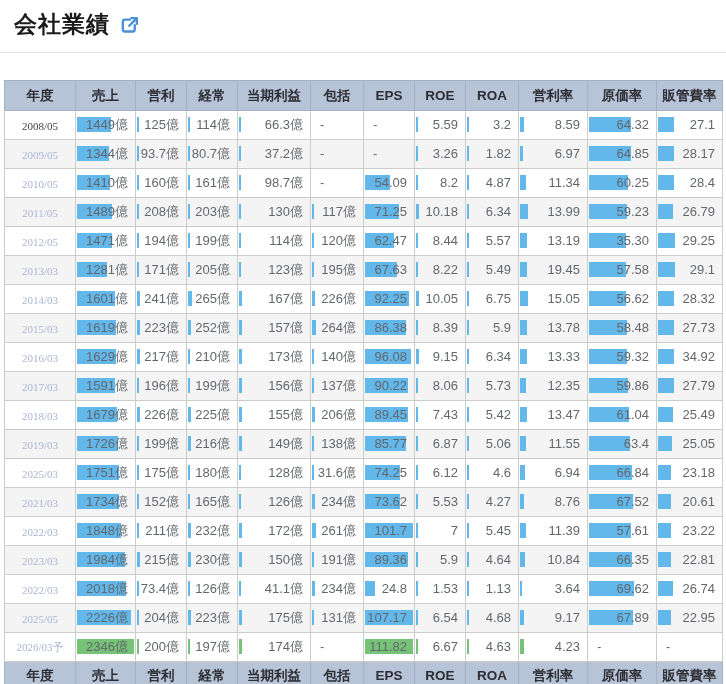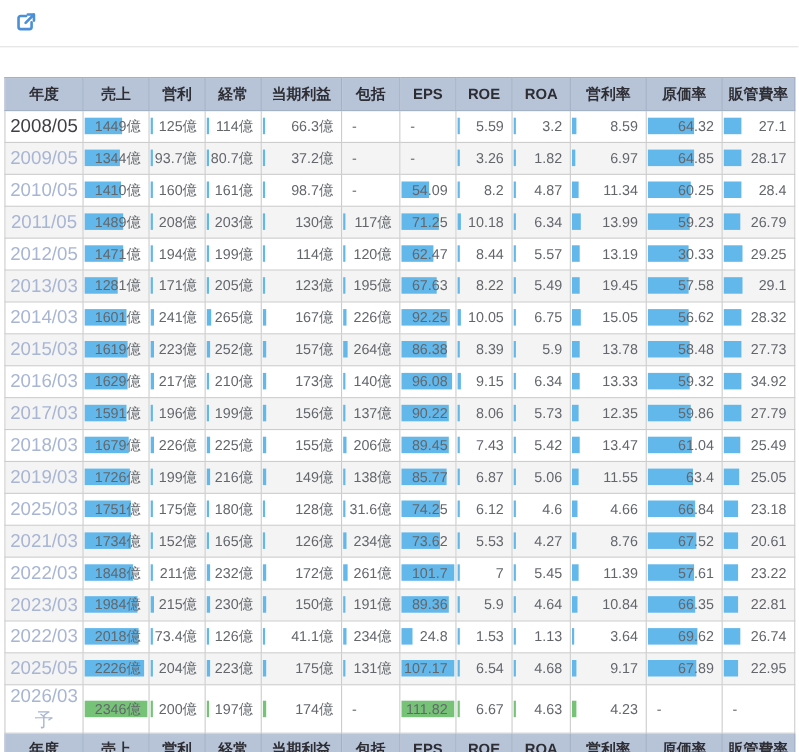--- a/index.html
+++ b/index.html
@@ -7,33 +7,34 @@
   .page{width:726px;}
   .title-row{display:flex;align-items:center;gap:10px;padding:9px 0 12px 14px;border-bottom:1px solid #e2e2e2;}
   .page-title{font-size:23px;font-weight:bold;color:#1a1a1a;margin:0;letter-spacing:1px;}
   .ext-icon{display:inline-flex;margin-top:2px;cursor:pointer;}
   table{border-collapse:collapse;table-layout:fixed;width:718px;margin:27px 0 0 4px;font-size:13px;}
   th{background:#b7c4d8;color:#2d2d33;font-weight:bold;font-size:13.5px;border:1px solid #a3b1c6;padding:0;height:29px;text-align:center;}
   tfoot th{height:27px;}
   td{border:1px solid #cccccc;padding:0;height:28px;overflow:hidden;}
   tr.alt td{background:#f4f4f4;}
   td.year{text-align:center;}
-  td.year a{color:#a8b5d3;text-decoration:none;font-size:17px;cursor:pointer;}
+  td.year a{color:#a8b5d3;text-decoration:none;font-size:11px;cursor:pointer;font-family:Liberation Serif, serif;}
   td.year a.dark{color:#3f3f46;}
   .cellwrap{position:relative;width:100%;height:28px;}
   .bar{position:absolute;left:1px;top:6px;height:15px;background:#62b7eb;min-width:2px;z-index:0;}
   tr.forecast .bar{background:#76c378;}
   .num{position:absolute;right:0;top:0;width:100%;height:28px;line-height:28px;text-align:right;padding-right:7px;box-sizing:border-box;color:#63676c;z-index:1;}
   .num.dash{text-align:left;padding-left:9px;}
 </style>
 </head>
 <body>
 
 <div class="page">
   <div class="title-row">
+    <h1 class="page-title">会社業績</h1>
     <span class="ext-icon">
       <svg width="19" height="19" viewBox="0 0 16 16" fill="none" stroke="#4a8fd8" stroke-width="2" stroke-linecap="round" stroke-linejoin="round">
         <path d="M8.2 3 H4 a1.6 1.6 0 0 0 -1.6 1.6 v6.8 A1.6 1.6 0 0 0 4 13 h6.8 a1.6 1.6 0 0 0 1.6 -1.6 V7.8"></path>
         <path d="M9.5 1.8 h4.7 v4.7"></path>
         <path d="M14 2 L7.8 8.2"></path>
       </svg>
     </span>
   </div>
 
   <table>
@@ -391,21 +392,21 @@
           </td>
           <td>
             <div class="cellwrap">
               <span class="bar" style="width: calc(13.19% - 2px);"></span>
               <span class="num">13.19</span>
             </div>
           </td>
           <td>
             <div class="cellwrap">
               <span class="bar" style="width: calc(57.57% - 2px);"></span>
-              <span class="num">30.33</span>
+              <span class="num">35.30</span>
             </div>
           </td>
           <td>
             <div class="cellwrap">
               <span class="bar" style="width: calc(29.25% - 2px);"></span>
               <span class="num">29.25</span>
             </div>
           </td>
         </tr>
         <tr class="alt">
@@ -937,21 +938,21 @@
           </td>
           <td>
             <div class="cellwrap">
               <span class="bar" style="width: calc(4.6% - 2px);"></span>
               <span class="num">4.6</span>
             </div>
           </td>
           <td>
             <div class="cellwrap">
               <span class="bar" style="width: calc(9.98% - 2px);"></span>
-              <span class="num">4.66</span>
+              <span class="num">6.94</span>
             </div>
           </td>
           <td>
             <div class="cellwrap">
               <span class="bar" style="width: calc(66.84% - 2px);"></span>
               <span class="num">66.84</span>
             </div>
           </td>
           <td>
             <div class="cellwrap">

